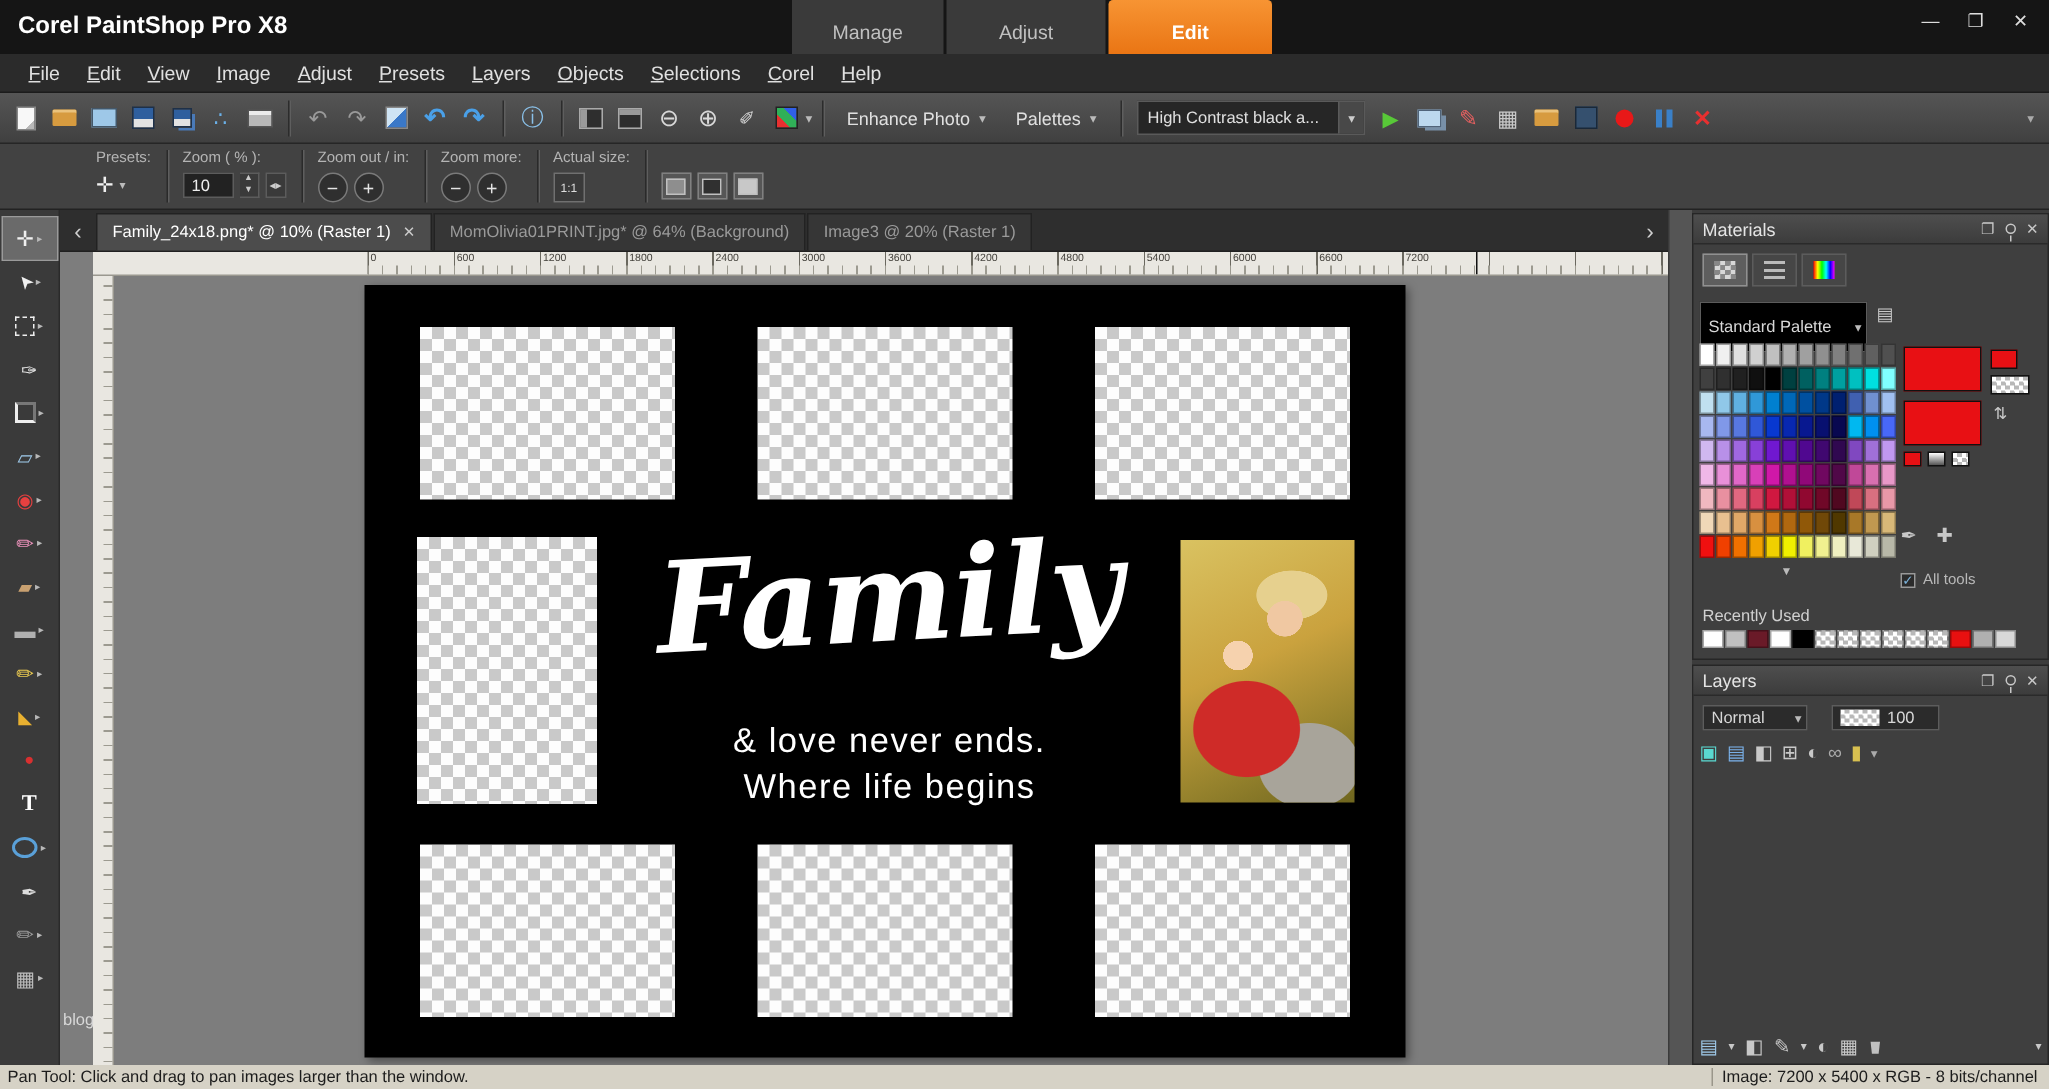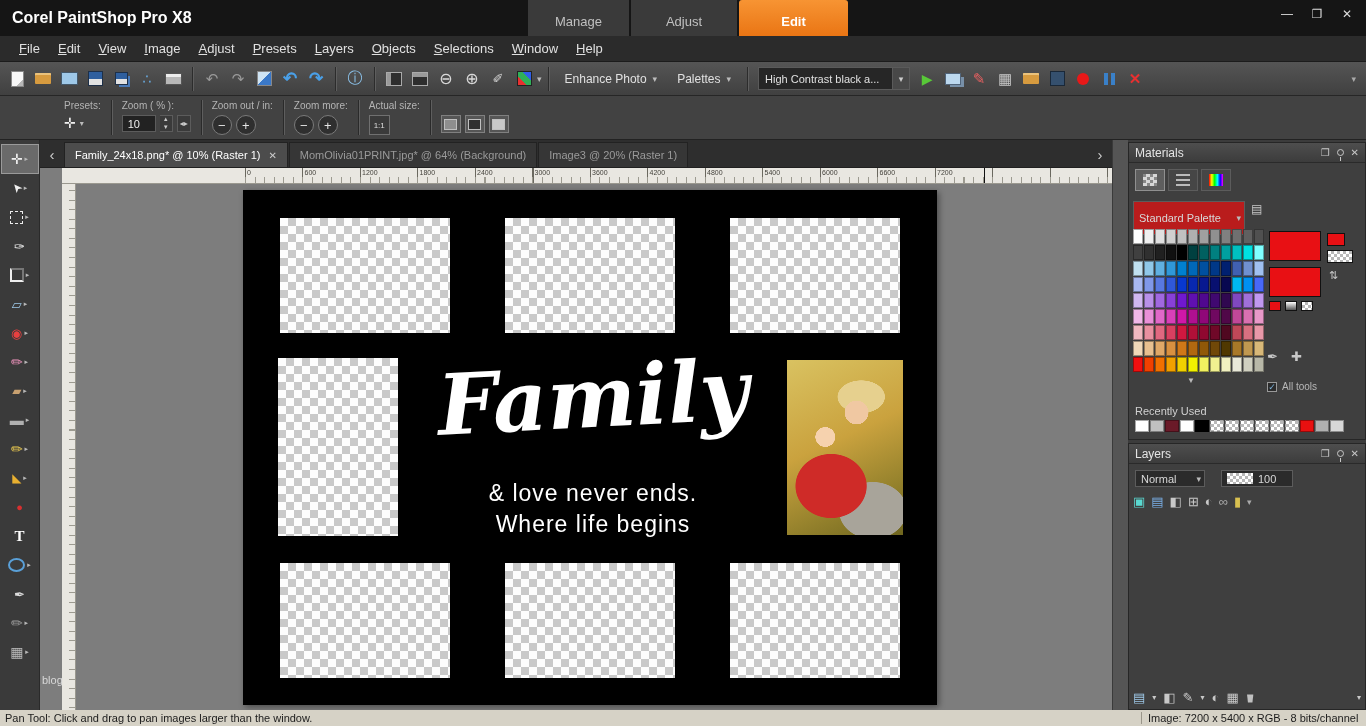--- a/index.html
+++ b/index.html
@@ -147,21 +147,21 @@
   .phico{font-size:10px;color:#c8c8c8;}
   .pin-i{width:7px;height:7px;border:1px solid #c8c8c8;border-radius:50%;position:relative;display:inline-block;}
   .pin-i::after{content:"";position:absolute;left:2px;top:7px;width:1px;height:4px;background:#c8c8c8;}
   #materials{top:142px;height:298px;}
   .mtabs{position:absolute;left:6px;top:26px;display:flex;gap:3px;}
   .mtab{width:30px;height:22px;background:#464646;border:1px solid #5c5c5c;display:flex;align-items:center;justify-content:center;}
   .mtab.active{background:#5e5e5e;border-color:#909090;}
   .mt-grid::before{content:"";width:14px;height:12px;background:conic-gradient(#d8d8d8 25%,#888 0 50%,#d8d8d8 0 75%,#888 0);background-size:7px 6px;}
   .mt-sliders::before{content:"";width:14px;height:12px;background:repeating-linear-gradient(0deg,#bbb 0 2px,transparent 2px 5px);}
   .mt-rainbow::before{content:"";width:14px;height:12px;background:linear-gradient(90deg,#f00,#ff0,#0f0,#0ff,#00f,#f0f);}
-  .pselect{position:absolute;left:4px;top:58px;width:112px;height:34px;background:#b91c1c;border:1px solid #5c5c5c;display:flex;align-items:center;font-size:11px;color:#d8d8d8;padding-left:5px;}
+  .pselect{position:absolute;left:4px;top:58px;width:112px;height:34px;background:#000000;border:1px solid #5c5c5c;display:flex;align-items:center;font-size:11px;color:#d8d8d8;padding-left:5px;}
   .pselect .chev{margin-left:auto;margin-right:3px;}
   .listico{position:absolute;left:122px;top:59px;font-size:12px;color:#c8c8c8;}
   #palette-grid{position:absolute;left:4px;top:86px;display:grid;grid-template-columns:repeat(12,10px);grid-auto-rows:15px;gap:1px;}
   .sw{width:10px;height:15px;border:1px solid rgba(0,0,0,.35);}
   .pscroll{position:absolute;left:58px;top:233px;font-size:8px;color:#bbb;}
   .ckS{background-image:conic-gradient(#b8b8b8 25%,#fff 0 50%,#b8b8b8 0 75%,#fff 0);background-size:6px 6px;}
   .bigsw{position:absolute;width:52px;height:30px;border:1px solid #111;}
   .minisw{position:absolute;border:1px solid #111;}
   .mstool{position:absolute;font-size:13px;color:#c8c8c8;}
   .cbrow{position:absolute;left:138px;top:238px;display:flex;align-items:center;gap:5px;font-size:10px;color:#b8b8b8;}
@@ -217,21 +217,21 @@
   <div class="menubar">
     <span class="mi">File</span>
     <span class="mi">Edit</span>
     <span class="mi">View</span>
     <span class="mi">Image</span>
     <span class="mi">Adjust</span>
     <span class="mi">Presets</span>
     <span class="mi">Layers</span>
     <span class="mi">Objects</span>
     <span class="mi">Selections</span>
-    <span class="mi">Window</span>
+    <span class="mi">Corel</span>
     <span class="mi">Help</span>
   </div>
 
   <div class="toolbar">
     <div class="tgroup" id="tb-file">
         <span class="i i-new"></span>
         <span class="i i-open"></span>
         <span class="i i-acquire"></span>
         <span class="i i-save"></span>
         <span class="i i-save-all"></span>

